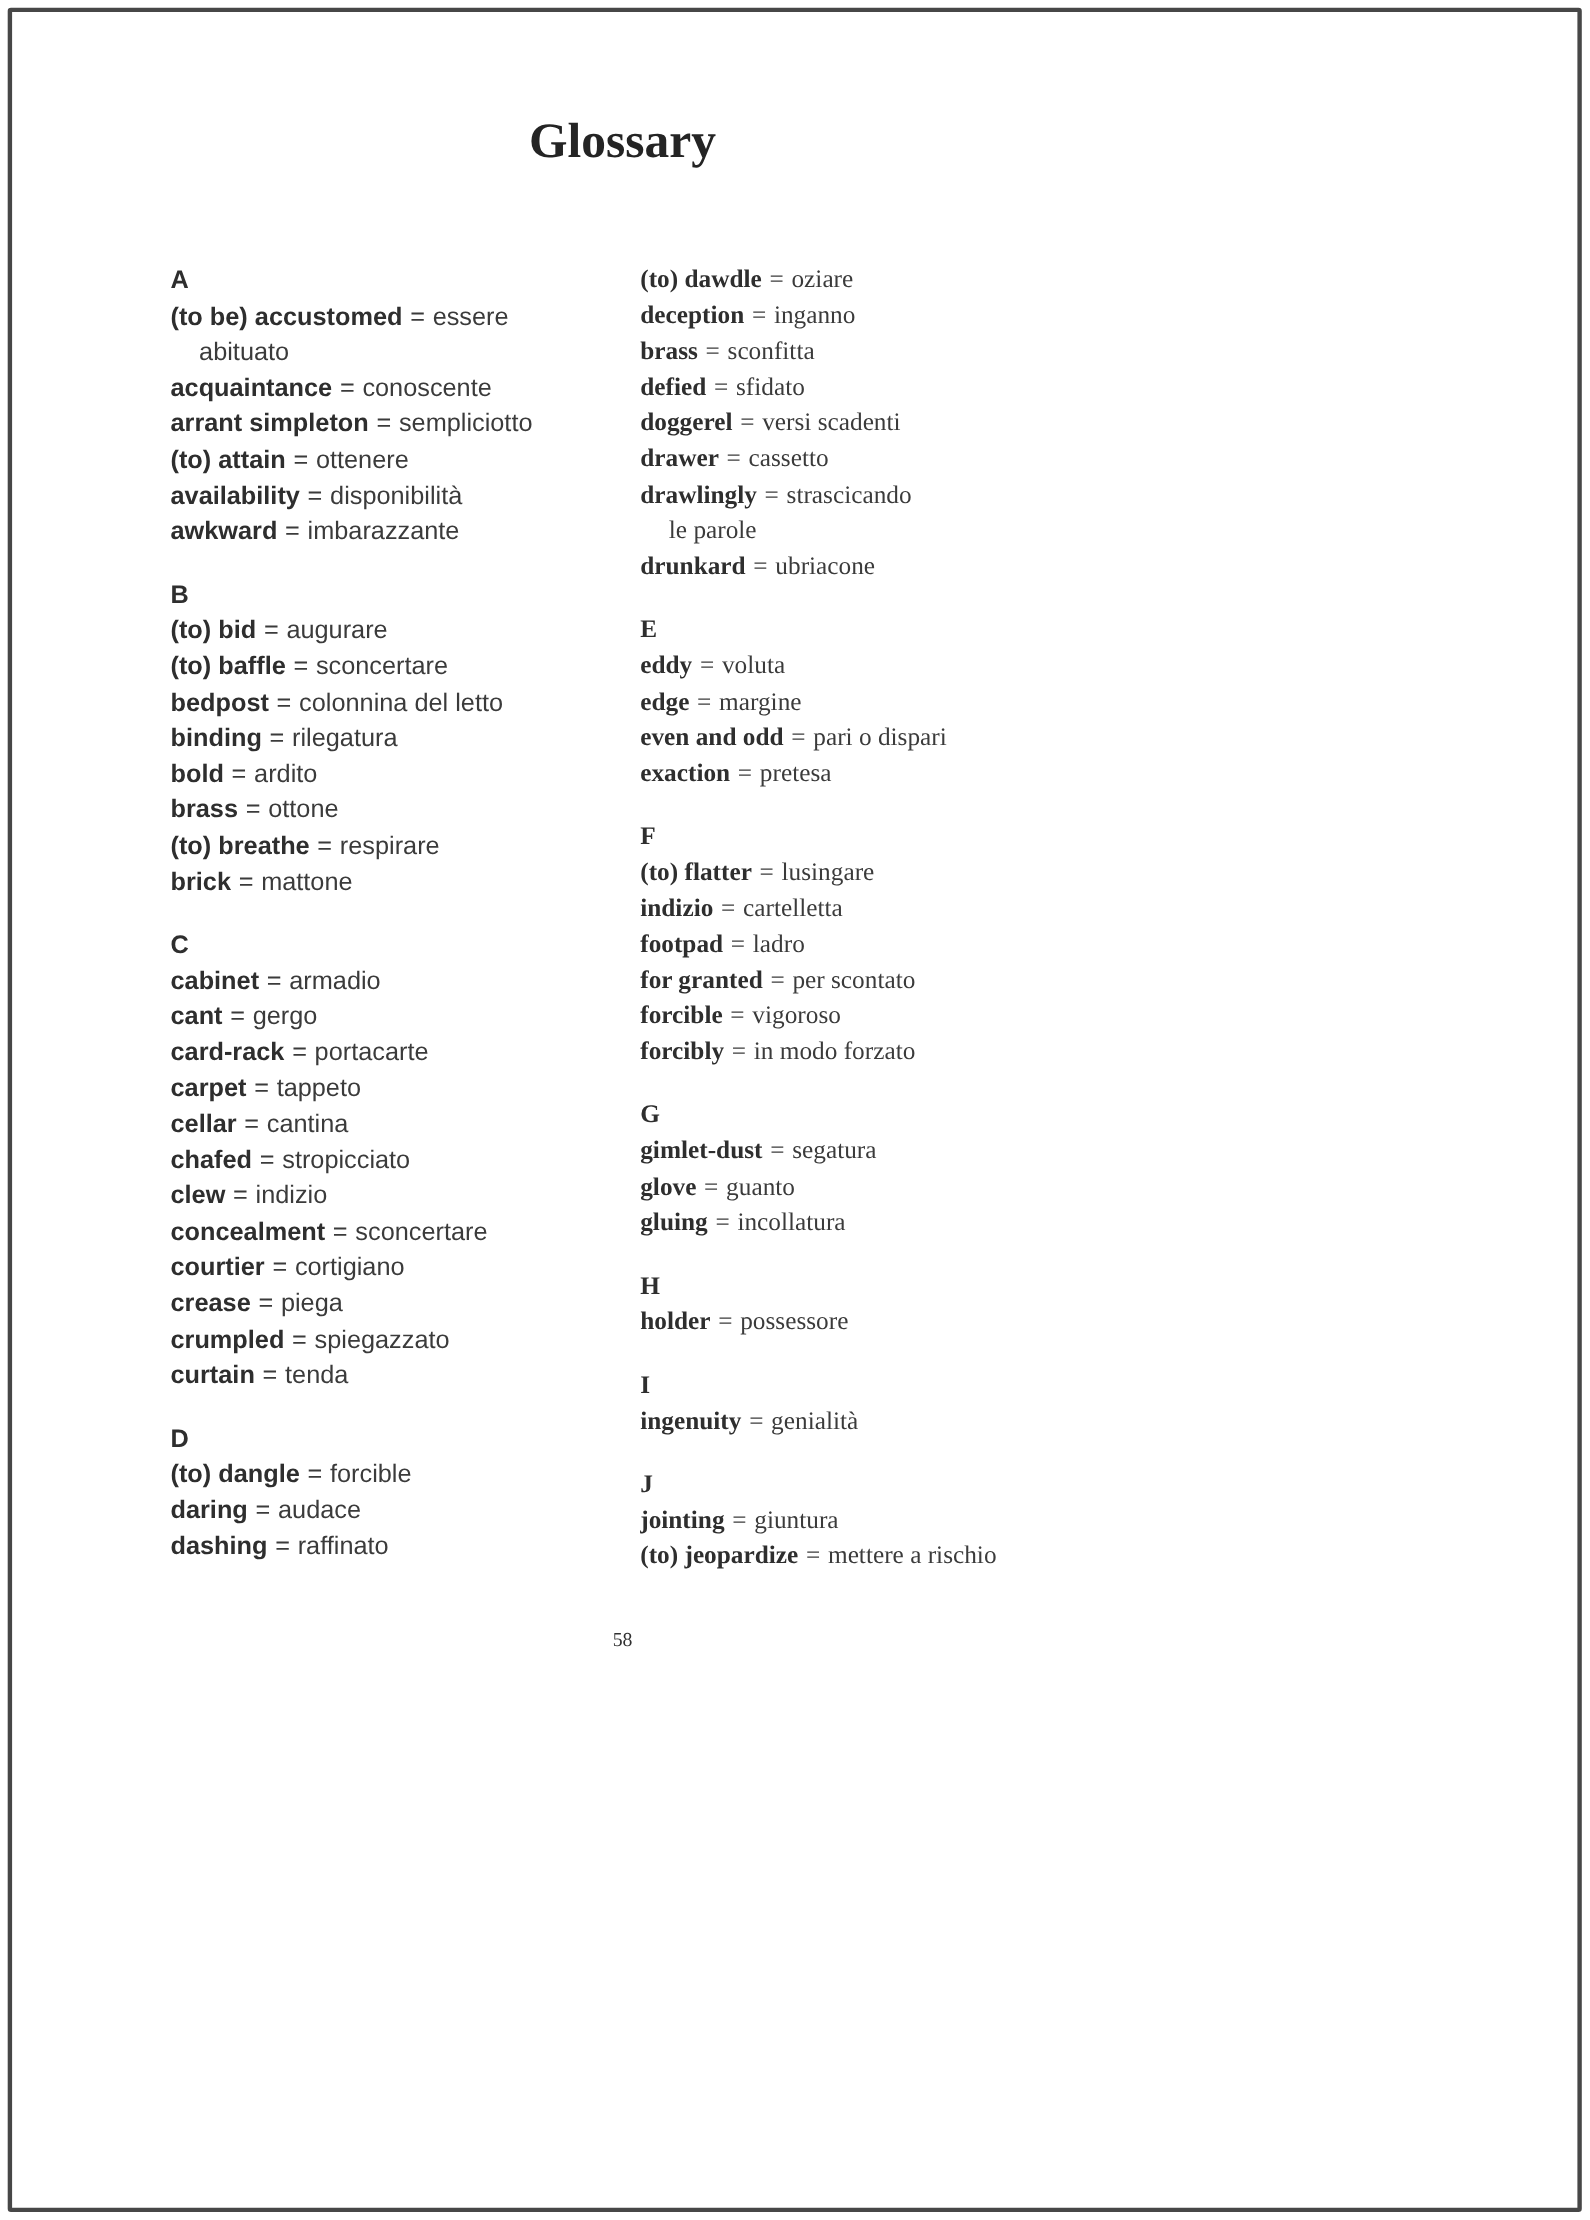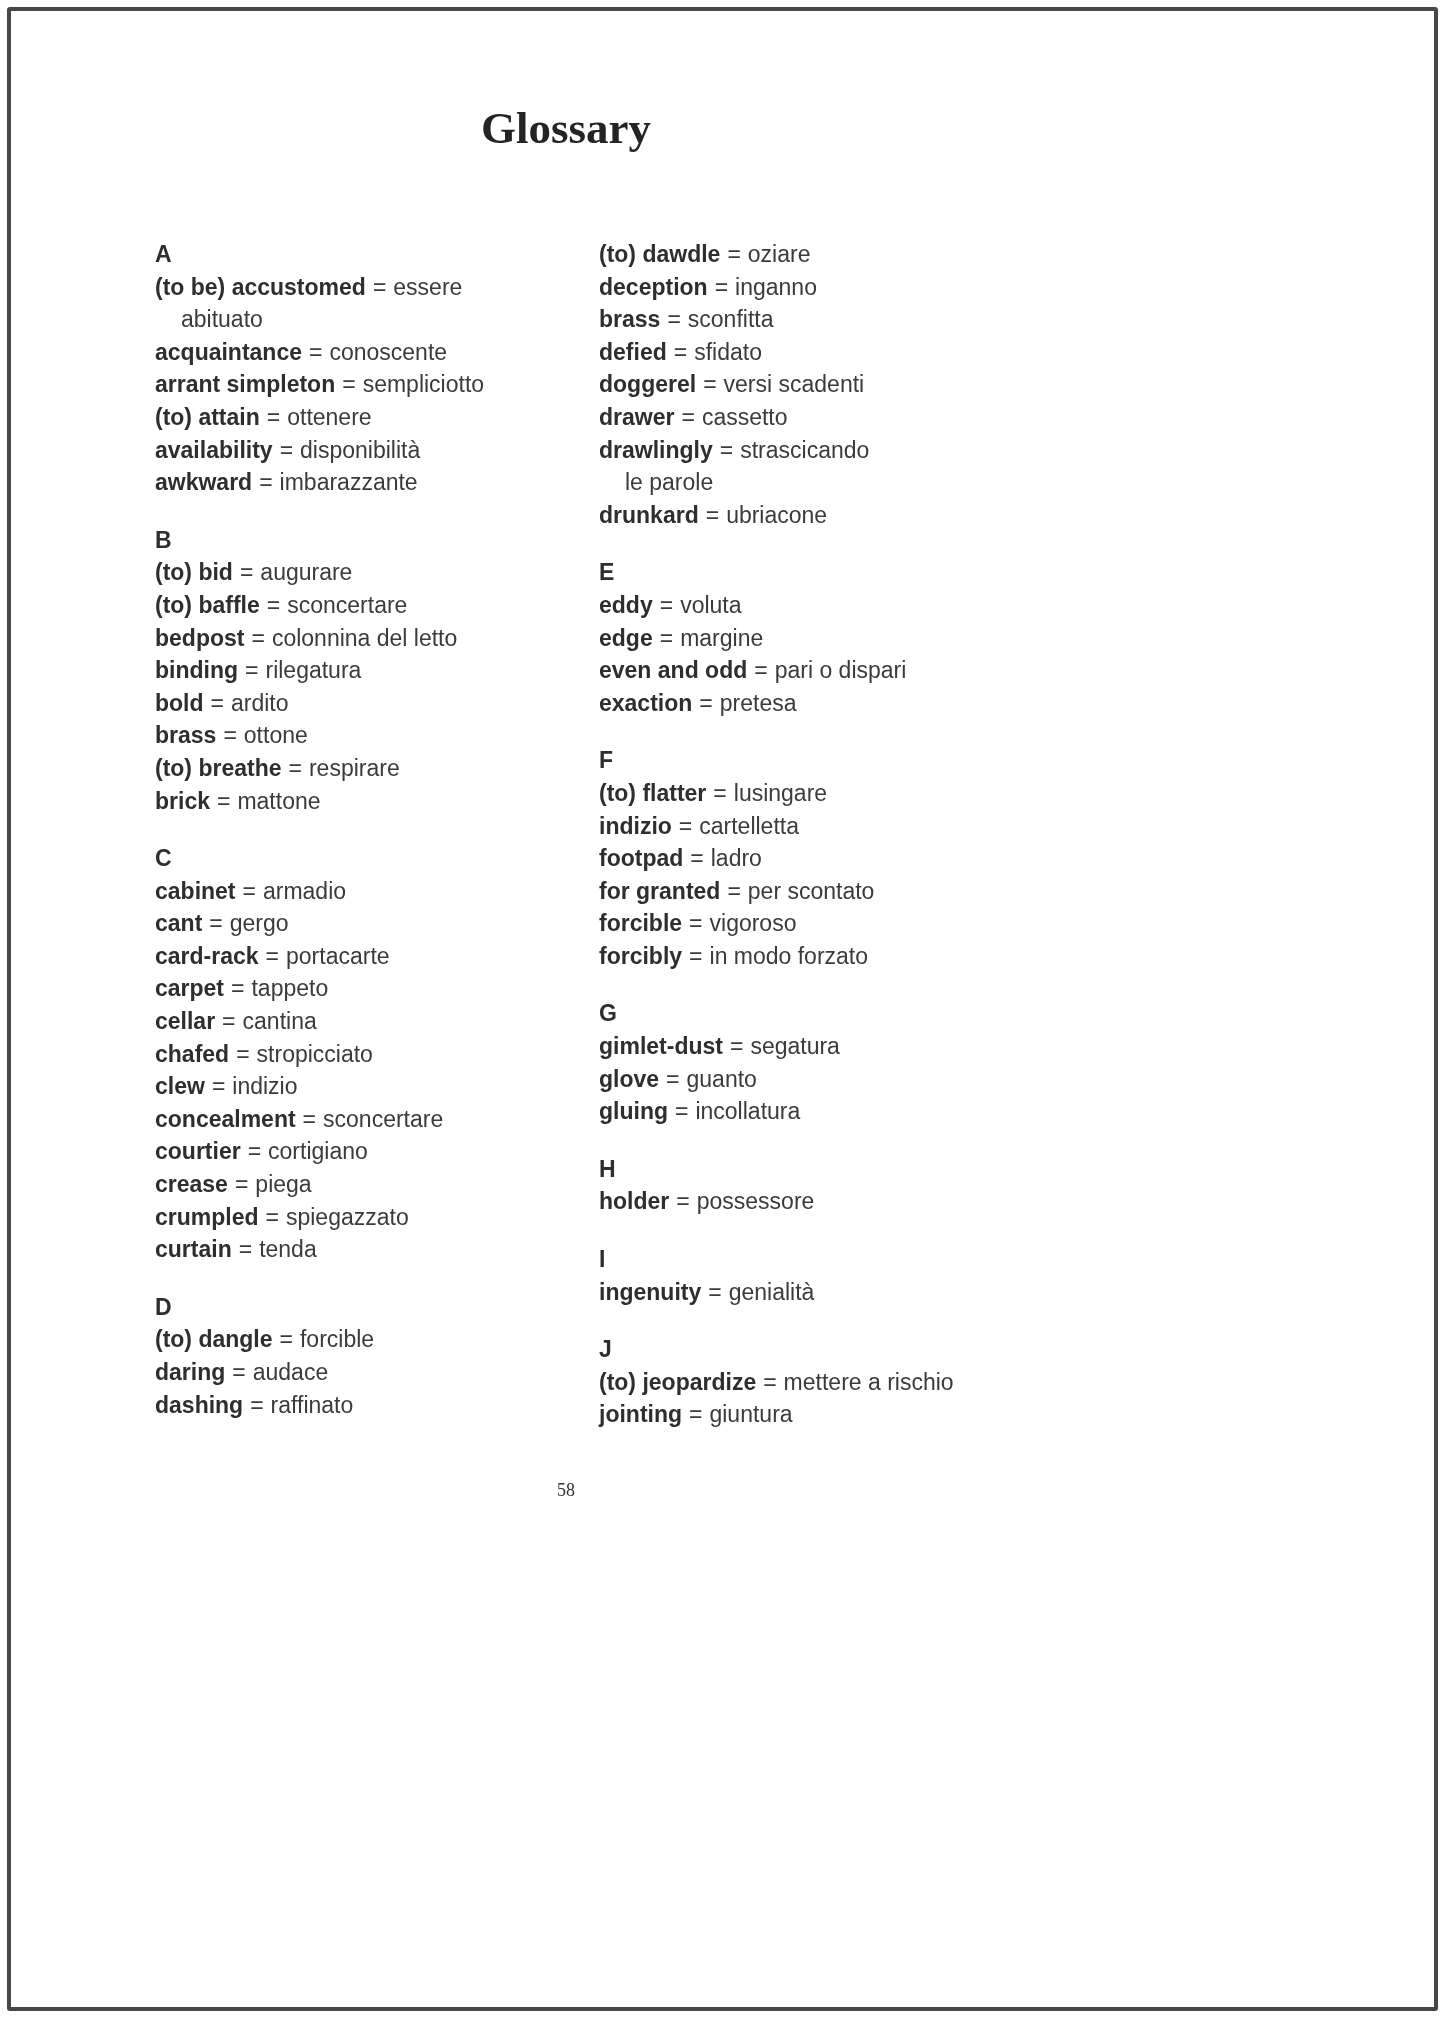--- a/index.html
+++ b/index.html
@@ -42,21 +42,21 @@
     font-weight: 700;
     font-size: 45px;
     line-height: 60px;
     color: #242424;
   }
   .column {
     position: absolute;
     top: 238px;
   }
   .col-left  { left: 0;     width: 430px; }
-  .col-right { left: 444px; width: 402px; }
+  .col-right { left: 427px; width: 402px; font-family: Liberation Serif, serif; }
   .section { margin: 25px 0 0 0; }
   .column > .section:first-child { margin-top: 0; }
   .letter {
     font-weight: 700;
     font-size: 23px;
     line-height: 32.6px;
     color: #2e2e2e;
   }
   .entry {
     margin: 0;
@@ -171,19 +171,19 @@
         <div class="section">
           <div class="letter">H</div>
           <p class="entry"><span class="term">holder</span><span class="eq">=</span><span class="translation">possessore</span></p>
         </div>
         <div class="section">
           <div class="letter">I</div>
           <p class="entry"><span class="term">ingenuity</span><span class="eq">=</span><span class="translation">genialità</span></p>
         </div>
         <div class="section">
           <div class="letter">J</div>
+          <p class="entry"><span class="term">jointing</span><span class="eq">=</span><span class="translation">giuntura</span></p>
           <p class="entry"><span class="term">(to) jeopardize</span><span class="eq">=</span><span class="translation">mettere a rischio</span></p>
-          <p class="entry"><span class="term">jointing</span><span class="eq">=</span><span class="translation">giuntura</span></p>
         </div>
       </div>
     <div class="page-number">58</div>
   </div>
 </div>
 
 </body></html>

